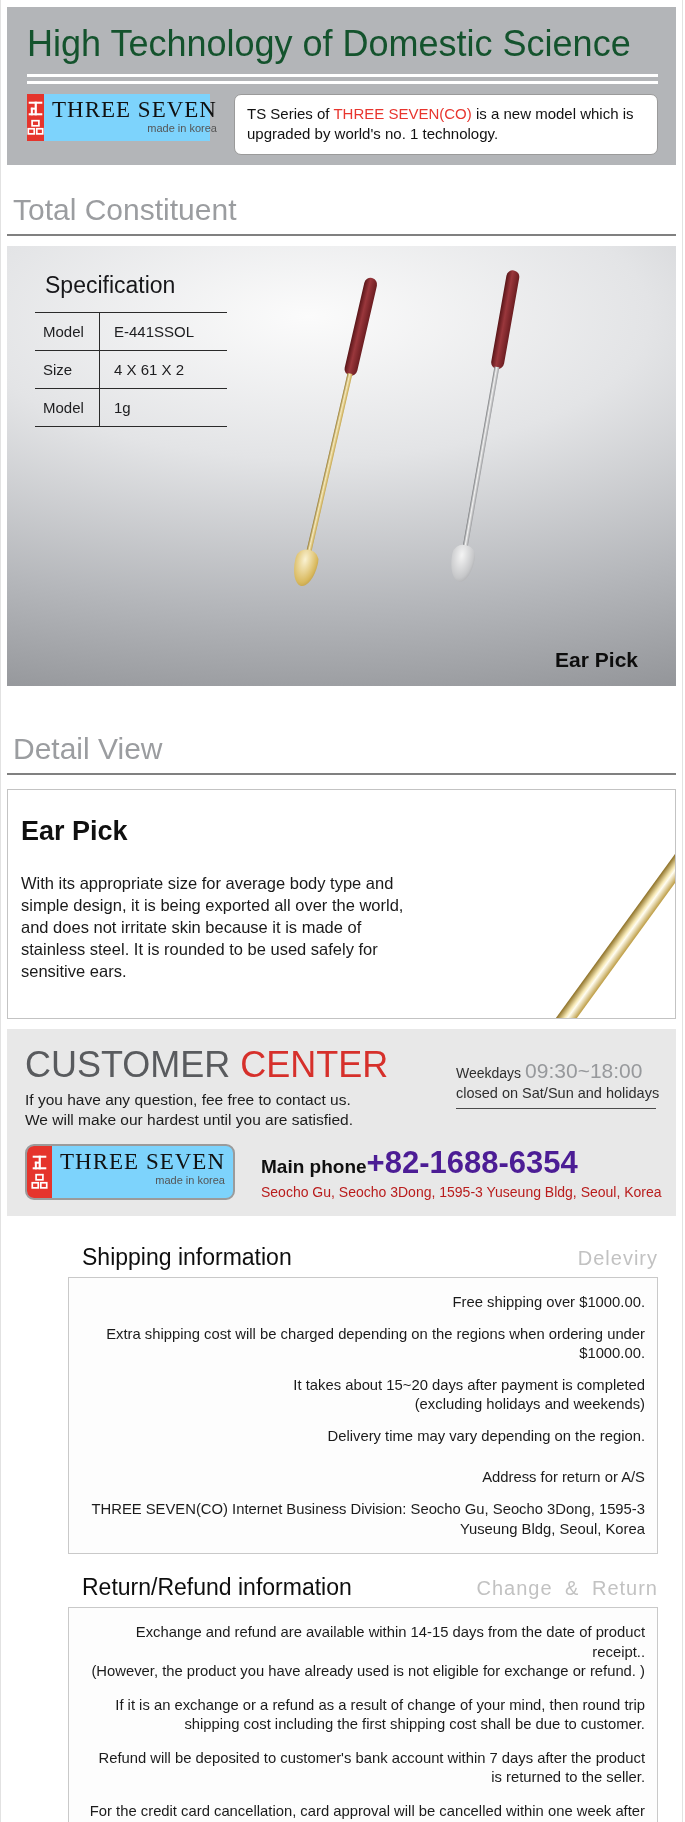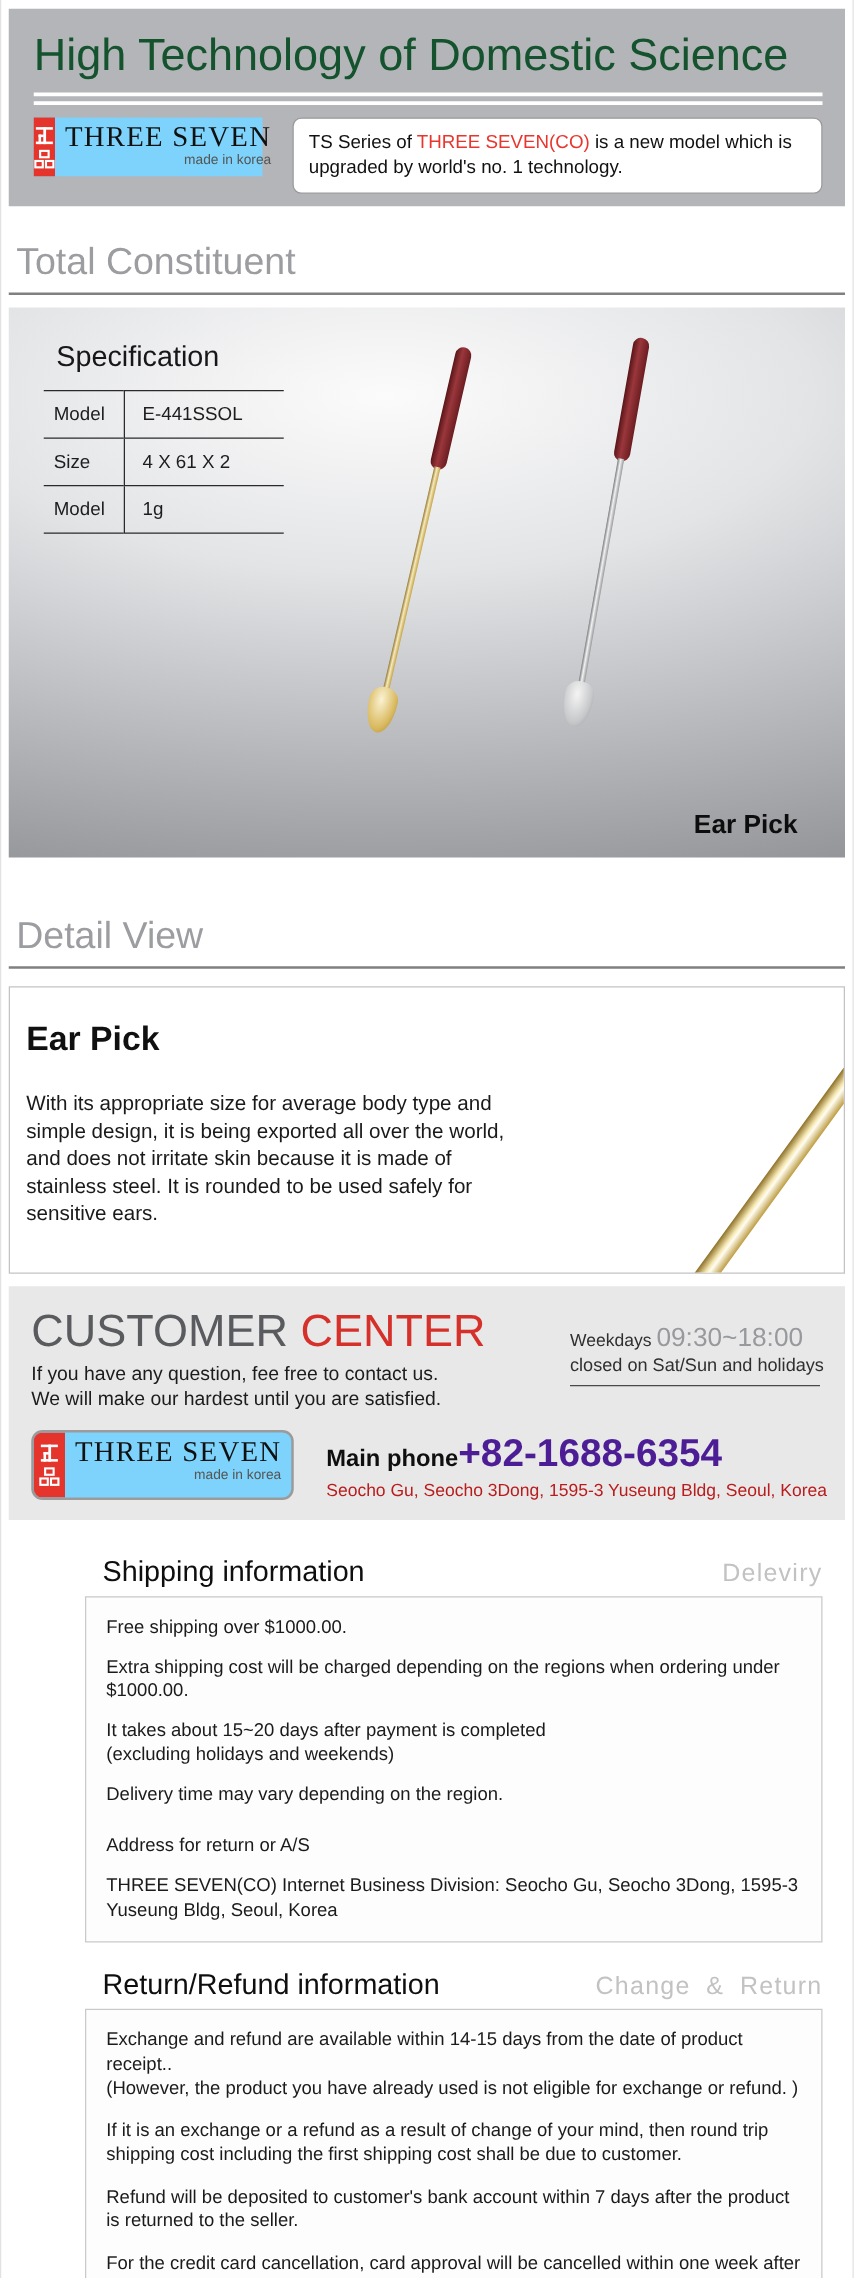--- a/index.html
+++ b/index.html
@@ -78,21 +78,21 @@
   .cc-phone-row{display:flex;align-items:baseline;}
   .cc-phone-row .mp{font-size:19px;font-weight:bold;color:#0f0f0f;}
   .cc-phone-row .num{font-size:31px;font-weight:bold;color:#4c1d95;letter-spacing:0px;white-space:nowrap;}
   .cc-addr{font-size:14px;color:#b91c1c;margin-top:3px;white-space:nowrap;}
 
   
   .info-sec{margin:28px 24px 0 40px;padding-left:27px;}
   .info-head{display:flex;justify-content:space-between;align-items:baseline;}
   .info-head .h{font-size:23px;color:#0e0e0e;font-weight:400;margin-left:14px;}
   .info-head .tag{font-size:20px;color:#c2c2c2;letter-spacing:1px;word-spacing:6px;}
-  .info-box{border:1px solid #c9c9c9;background:#fdfdfd;margin-top:6px;padding:15px 12px 14px 16px;}
+  .info-box{border:1px solid #c9c9c9;background:#fdfdfd;margin-top:6px;padding:15px 12px 14px 16px;text-align:right;}
   .info-box p{font-size:14.8px;color:#1b1b1b;line-height:1.32;margin:0 0 12px 0;white-space:pre-line;}
   .info-box p:last-child{margin-bottom:0;}
   .addr-label{margin-top:22px !important;}
   .green{color:#3cb54a;}
   .ret-sec{margin-top:20px;}
   .ret-box p{margin-bottom:14px;}
 </style>
 </head>
 <body>
 

